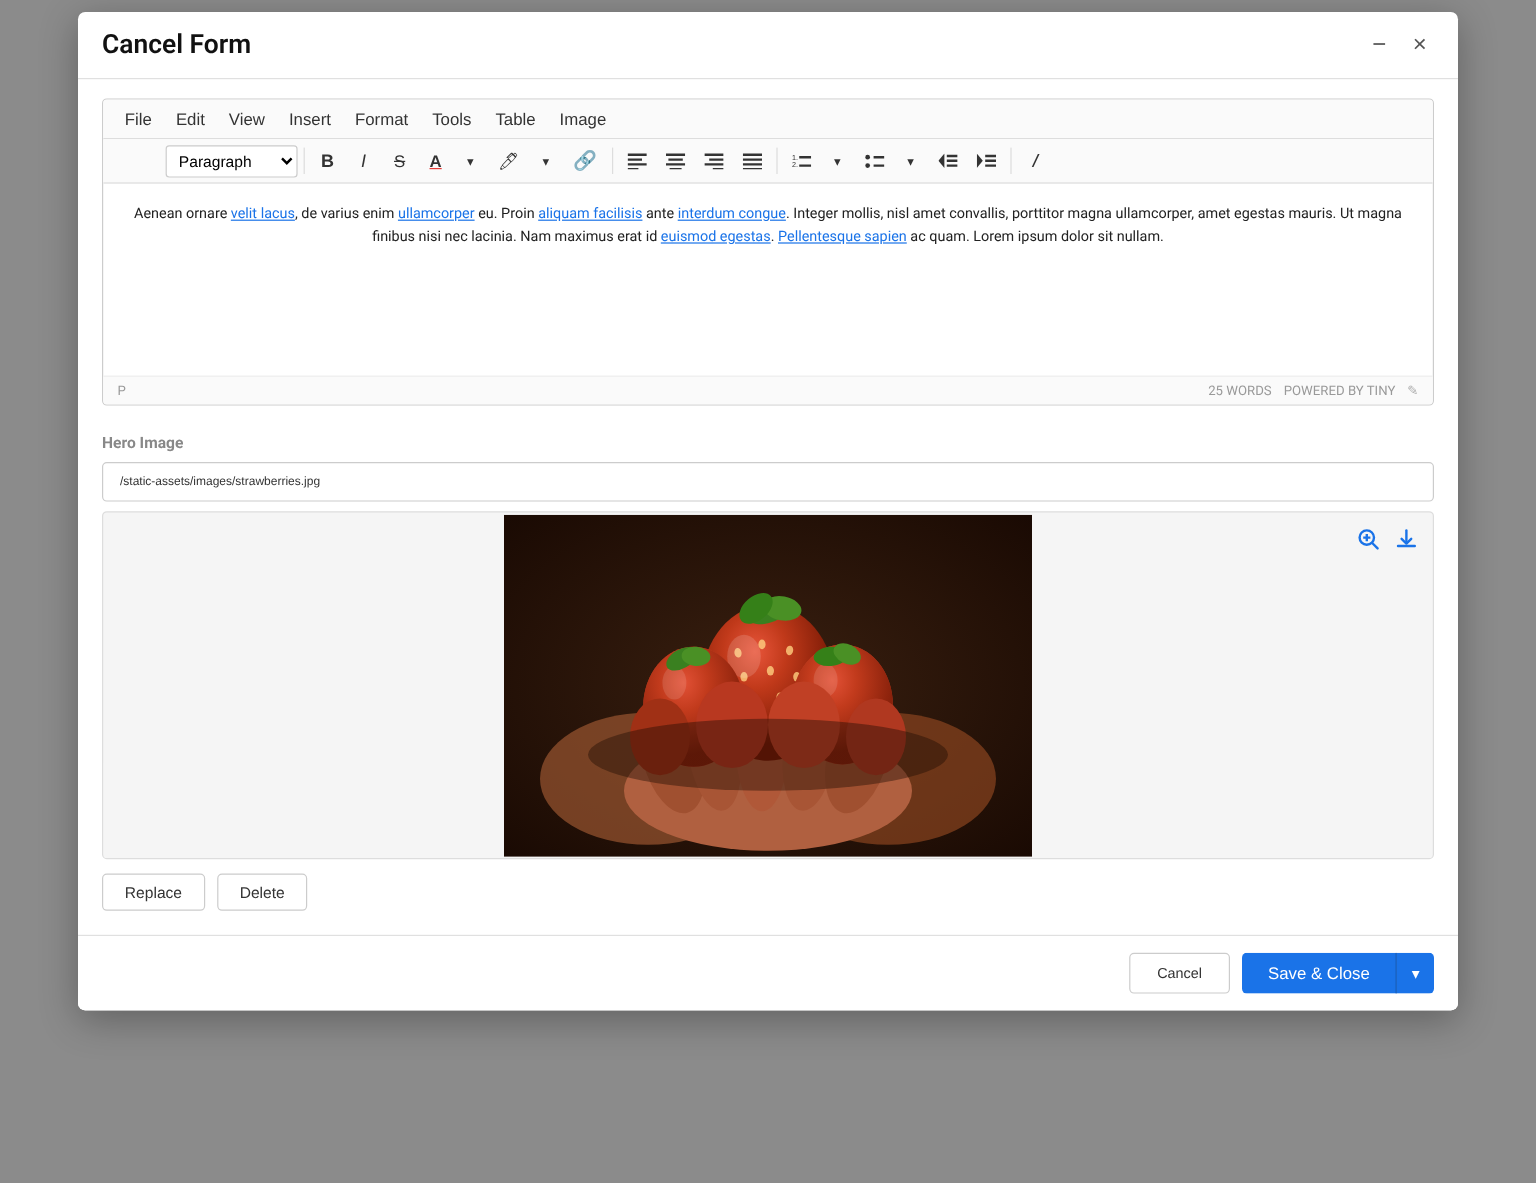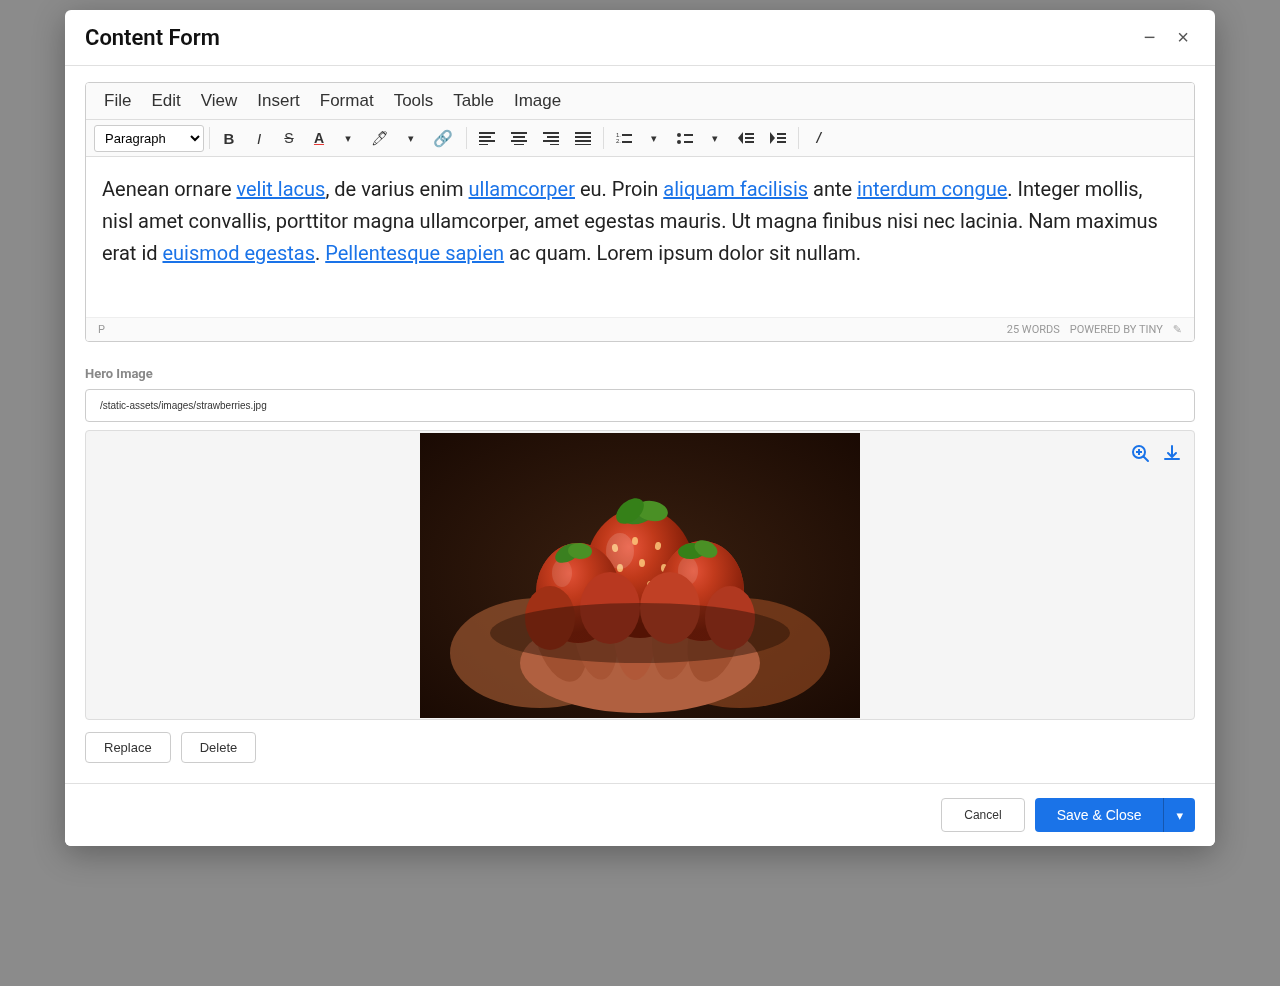--- a/index.html
+++ b/index.html
@@ -88,21 +88,21 @@
       border-bottom: 1px solid #ddd;
       background: #fafafa;
       flex-wrap: wrap;
     }
 
     .menu-item {
       background: none;
       border: none;
       cursor: pointer;
       padding: 8px 10px;
-      font-size: 17px;
+      font-size: 14px;
       color: #333;
     }
 
     .editor-toolbar {
       display: flex;
       align-items: center;
       gap: 2px;
       padding: 4px 8px;
       border-bottom: 1px solid #ddd;
       background: #fafafa;
@@ -110,20 +110,21 @@
     }
 
     .toolbar-select {
       padding: 4px 6px;
       border: 1px solid #ccc;
       border-radius: 3px;
       font-size: 13px;
       background: #fff;
       cursor: pointer;
       min-width: 110px;
+      margin-left: 44px;
     }
 
     .toolbar-btn {
       background: none;
       border: none;
       cursor: pointer;
       padding: 4px 7px;
       border-radius: 3px;
       font-size: 14px;
       color: #333;
@@ -147,23 +148,24 @@
 
     .toolbar-btn-group {
       display: flex;
       align-items: center;
       gap: 1px;
     }
 
     .editor-content {
       padding: 16px 16px 8px 16px;
       min-height: 160px;
-      font-size: 20px;
+      font-size: 12px;
       line-height: 1.6;
       color: #222;
+      text-align: center;
     }
 
     .editor-content .link-text {
       color: #1a73e8;
       text-decoration: underline;
     }
 
     .editor-footer {
       display: flex;
       align-items: center;
@@ -296,21 +298,21 @@
       cursor: pointer;
     }
   </style>
 </head>
 <body>
 
 <div class="overlay-bg">
   <div class="modal">
 
     <div class="modal-header">
-      <span class="modal-title">Content Form</span>
+      <span class="modal-title">Cancel Form</span>
       <div class="modal-header-actions">
         <button class="modal-header-btn">−</button>
         <button class="modal-header-btn">×</button>
       </div>
     </div>
 
     <div class="modal-body">
 
       <div class="editor-wrapper">
 

